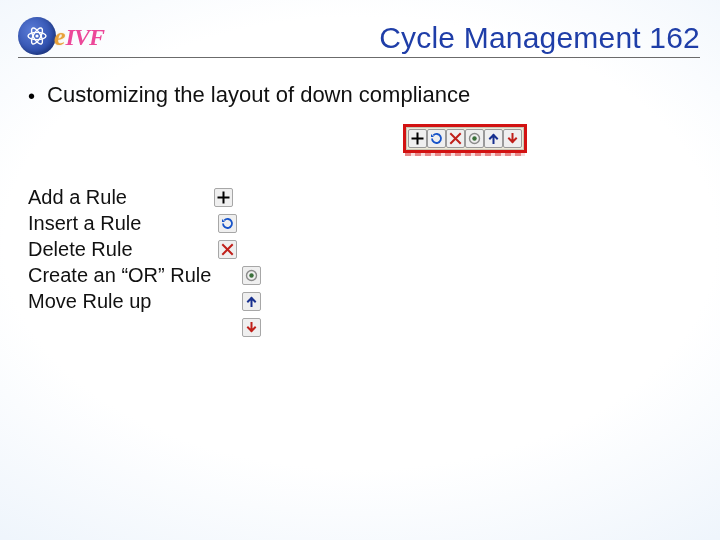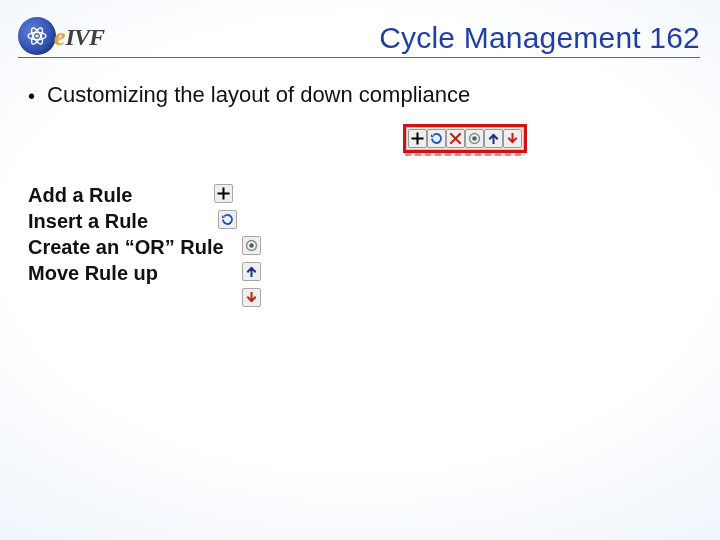--- a/index.html
+++ b/index.html
@@ -36,21 +36,21 @@
     color: #fff;
     box-shadow: inset -2px -2px 4px rgba(0,0,0,.25);
   }
   .atom { width: 24px; height: 24px; display:block; }
   .logo-text {
     display: flex; align-items: baseline;
     margin-left: -6px;
     margin-bottom: -2px;
   }
   .logo-e { font-family: Georgia, 'Times New Roman', serif; font-style: italic; font-size: 26px; color: #e8a13a; font-weight: 600; text-shadow: 0 0 2px rgba(232,161,58,.4);}
-  .logo-ivf { font-family: Georgia, 'Times New Roman', serif; font-style: italic; font-size: 24px; font-weight: 700; color: #404040; letter-spacing: -1px;}
+  .logo-ivf { font-family: Georgia, 'Times New Roman', serif; font-style: italic; font-size: 24px; font-weight: 700; color: #ec4899; letter-spacing: -1px;}
   .title {
     margin-left: auto;
     font-size: 30px;
     color: #1f3ea8;
     padding-bottom: 2px;
     letter-spacing: .2px;
   }
 
   
   .bullet {
@@ -97,22 +97,22 @@
   .tbtn svg { width: 13px; height: 13px; display:block; }
 
   
   .legend {
     position: absolute;
     top: 184px;
     left: 28px;
   }
   .legend-row {
     display: flex;
+    align-items: center;
     height: 26px;
-    font-weight: bold;
   }
   .legend-label {
     font-size: 20px;
     color: #111;
     white-space: nowrap;
   }
   .legend-icon {
     width: 19px; height: 19px;
     background: #efefef;
     border: 1px solid #a7a7a7;
@@ -219,20 +219,28 @@
   </div>
   <div class="legend-row row-1">
     <span class="legend-label">Insert a Rule</span>
     <span class="legend-icon">
         <svg viewBox="0 0 13 13">
           <path d="M2 6.5a4.5 4.5 0 1 0 1.3-3.2" fill="none" stroke="#1653c9" stroke-width="1.8"></path>
           <path d="M1 2l0 3l3 0z" fill="#1653c9"></path>
         </svg>
       </span>
   </div>
+  <div class="legend-row row-2">
+    <span class="legend-label">Delete Rule</span>
+    <span class="legend-icon">
+        <svg viewBox="0 0 13 13">
+          <path d="M2 2l9 9M11 2l-9 9" stroke="#c0201a" stroke-width="2" stroke-linecap="square"></path>
+        </svg>
+      </span>
+  </div>
   <div class="legend-row row-3">
     <span class="legend-label">Create an “OR” Rule</span>
     <span class="legend-icon">
         <svg viewBox="0 0 13 13">
           <circle cx="6.5" cy="6.5" r="5" fill="none" stroke="#8a8a8a" stroke-width="1.4"></circle>
           <circle cx="6.5" cy="6.5" r="2.2" fill="#3a6f3a"></circle>
         </svg>
       </span>
   </div>
   <div class="legend-row row-4">

